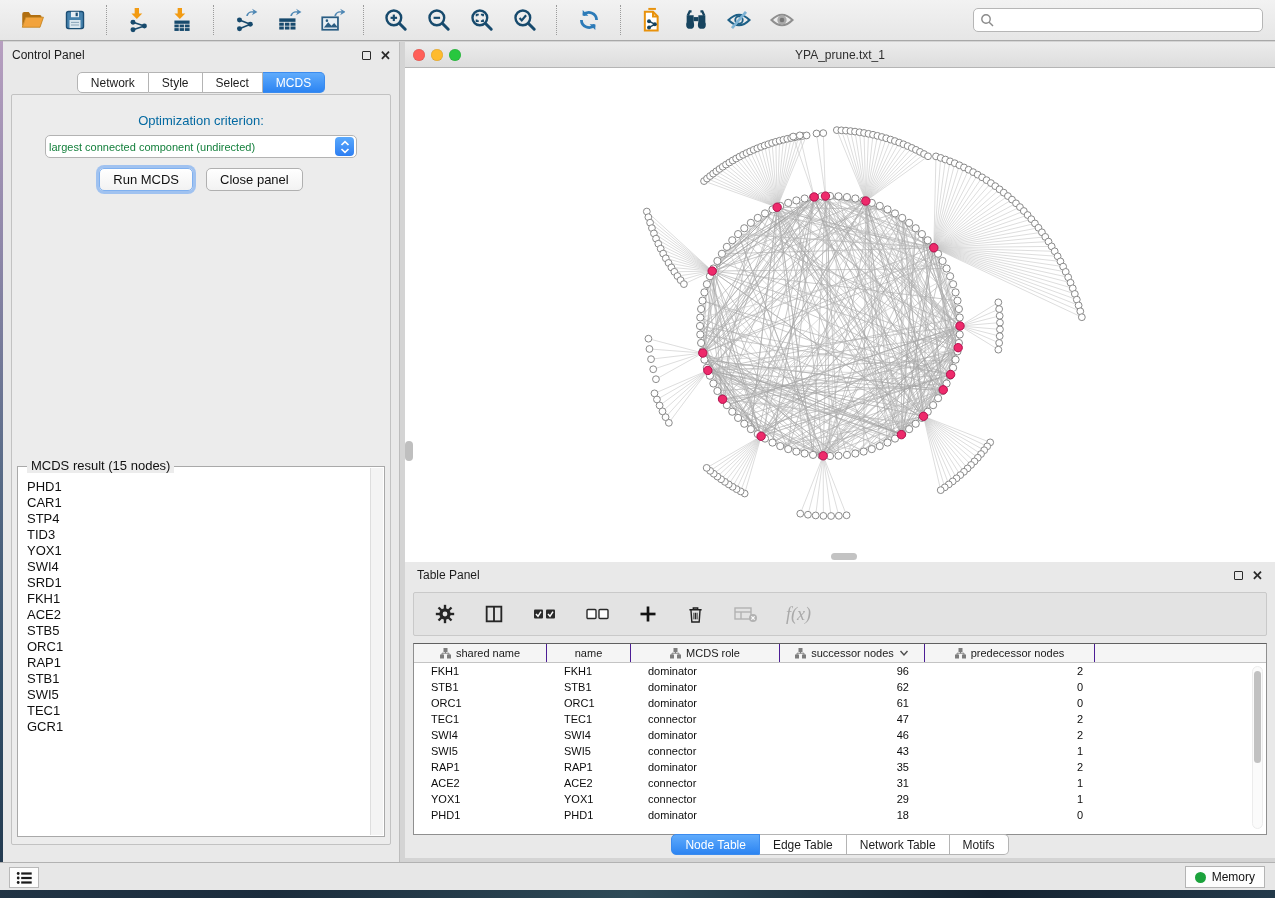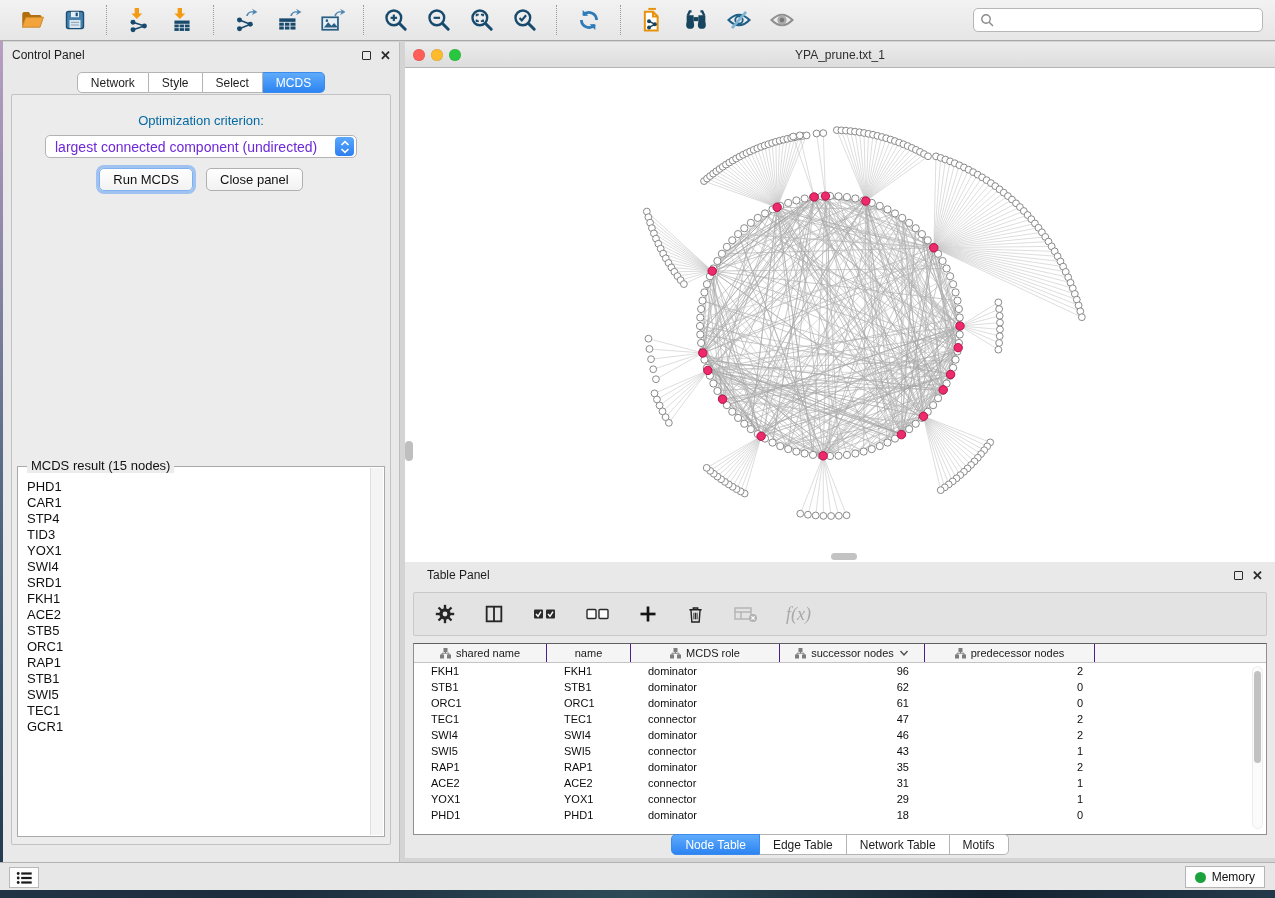--- a/index.html
+++ b/index.html
@@ -40,21 +40,21 @@
     font-size:12px; padding:3px 13px; height:21px; display:flex; align-items:center; cursor:default; }
   .seg:first-child { border-left:1px solid #b4b4b4; border-radius:5px 0 0 5px; }
   .seg:last-child { border-radius:0 5px 5px 0; }
   .seg.active { background:linear-gradient(#5fabfc,#2c84f2); border-color:#3b8bee; color:#fff; }
 
   #cp-content { position:absolute; left:8px; right:8px; top:52px; bottom:17px;
     background:#ececec; border:1px solid #c2c2c2; border-radius:2px; }
   #opt-label { position:absolute; top:18px; width:100%; text-align:center; font-size:13px; color:#0369a1; }
   #criterion-select { position:absolute; top:40px; left:33px; width:312px; height:23px;
     background:#fff; border:1px solid #b3b3b3; border-radius:5px; display:flex; align-items:center; cursor:default; }
-  #criterion-value { flex:1; font-size:14px; padding-left:9px; white-space:nowrap; color:#6d28d9; }
+  #criterion-value { flex:1; font-size:11px; padding-left:3px; white-space:nowrap; color:#15803d; }
   #criterion-stepper { width:19px; height:19px; margin-right:2px; border-radius:4px;
     background:linear-gradient(#5aa9fc,#2d7ef2); display:flex; align-items:center; justify-content:center; }
   #cp-buttons { position:absolute; top:73px; width:100%; display:flex; justify-content:center; gap:13px; }
   .mac-btn { height:23px; padding:0 13px; background:linear-gradient(#ffffff,#f2f2f2);
     border:1px solid #b0b0b0; border-radius:5px; font-size:13px; color:#111;
     font-family:"Liberation Sans",sans-serif; cursor:default; }
   .mac-btn.focused { box-shadow:0 0 0 3px rgba(99,161,244,.55); border-color:#7fb0ef; }
 
   #mcds-fieldset { position:absolute; left:5px; right:5px; top:371px; bottom:7px;
     border:1px solid #a9a9a9; background:#fff; }
@@ -1182,21 +1182,21 @@
             <circle cx="496.3729663397571" cy="366.65495697787514" r="4.2" fill="#ee2a6b" stroke="#b5104f" stroke-width="1"></circle>
             <circle cx="317.60722171555074" cy="331.2583863618843" r="4.2" fill="#ee2a6b" stroke="#b5104f" stroke-width="1"></circle>
           </g>
         </svg>
   </div>
   <div id="net-vthumb"></div>
   <div id="net-hthumb"></div>
 
   <div id="table-panel">
     <div class="panel-titlebar">
-      <span class="panel-title" style="padding-left:22px">Table Panel</span>
+      <span class="panel-title" style="padding-left:12px">Table Panel</span>
       <span class="panel-wicons" style="right:12px">
         <span class="wicon float"></span>
         <span class="wicon close">✕</span>
       </span>
     </div>
     <div id="tp-toolbar">
       <span class="tp-icon">
         <svg width="22" height="22" viewBox="0 0 24 24">
           <g fill="#262626">
             <rect x="10.7" y="2" width="2.6" height="20" transform="rotate(0 12 12)"></rect>

